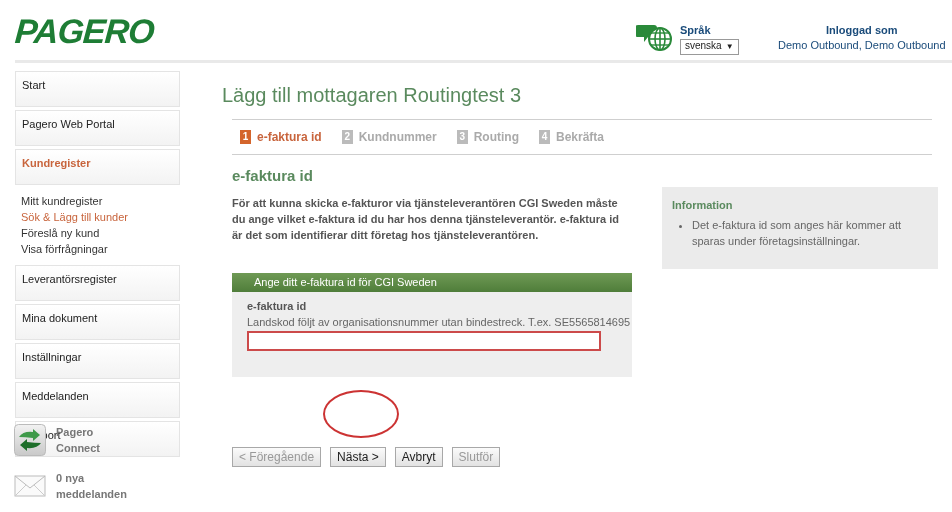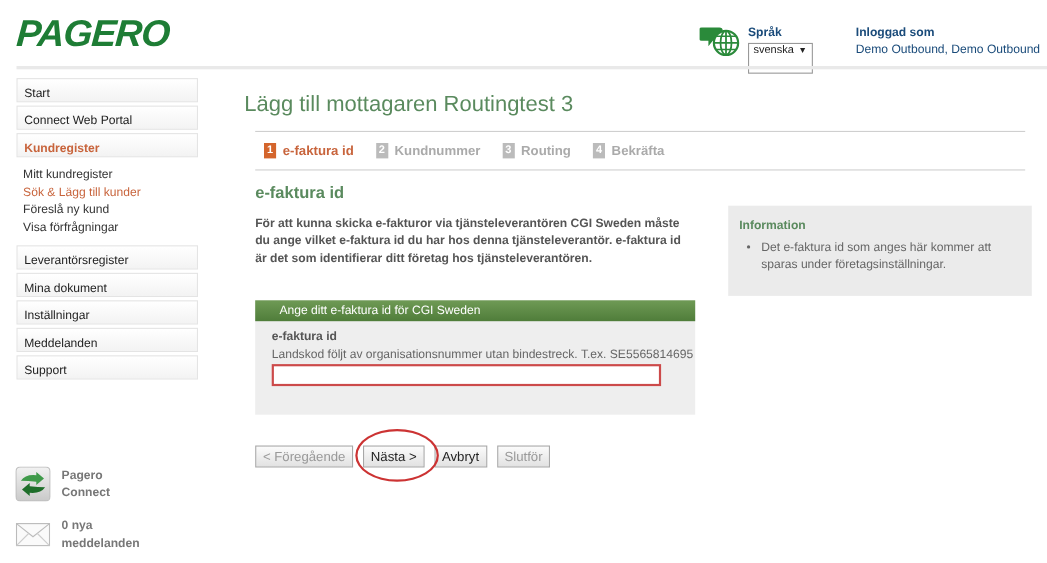--- a/index.html
+++ b/index.html
@@ -6,30 +6,30 @@
     html, body { width: 952px; height: 512px; overflow: hidden; background: #ffffff; }
     body { font-family: "Liberation Sans", sans-serif; font-size: 11px; color: #333; position: relative; }
 
     
     .logo { position: absolute; left: 15px; top: 12px; font-family: "Liberation Sans", sans-serif; font-weight: bold; font-style: italic; font-size: 34px; color: #1e7d35; letter-spacing: -1px; transform: skewX(-4deg); }
     .header-line { position: absolute; left: 15px; top: 60px; width: 937px; height: 3px; background: #e9e9e9; }
 
     .lang-icon { position: absolute; left: 636px; top: 22px; width: 38px; height: 30px; }
     .lang-block { position: absolute; left: 680px; top: 24px; }
     .lang-label { font-size: 11px; font-weight: bold; color: #1a4b7a; display: block; }
-    .lang-select { margin-top: 3px; display: inline-block; border: 1px solid #999; background: #fff; font-size: 10px; color: #222; padding: 0 4px; height: 28px; line-height: 12px; }
+    .lang-select { margin-top: 3px; display: inline-block; border: 1px solid #999; background: #fff; font-size: 10px; color: #222; padding: 0 4px; height: 16px; line-height: 12px; }
     .lang-select .caret { font-size: 8px; margin-left: 4px; }
 
     .login-block { position: absolute; left: 778px; top: 24px; }
-    .login-label { font-size: 11px; font-weight: bold; color: #1a4b7a; display: block; }
+    .login-label { font-size: 11px; font-weight: bold; color: #1a4b7a; display: block; text-align: center; }
     .login-user { font-size: 11px; color: #1a4b7a; display: block; margin-top: 3px; }
 
     
     .sidebar { position: absolute; left: 15px; top: 71px; width: 165px; }
-    .nav-item { display: block; height: 22px; border: 1px solid #e4e4e4; background: linear-gradient(#ffffff, #f3f3f3); margin-bottom: 3px; padding-left: 6px; line-height: 26px; font-size: 11px; color: #222; cursor: pointer; }
+    .nav-item { display: block; height: 36px; border: 1px solid #e4e4e4; background: linear-gradient(#ffffff, #f3f3f3); margin-bottom: 3px; padding-left: 6px; line-height: 26px; font-size: 11px; color: #222; cursor: pointer; }
     .nav-item.active { color: #c8643c; font-weight: bold; }
     .sub-items { padding: 5px 0 8px 6px; }
     .sub-item { display: block; font-size: 11px; line-height: 16px; color: #333; cursor: pointer; }
     .sub-item.active { color: #c8643c; }
 
     .widget { position: absolute; left: 14px; display: flex; align-items: flex-start; }
     .widget .w-icon { width: 32px; height: 32px; margin-right: 10px; }
     .widget .w-text { font-size: 11px; font-weight: bold; color: #777; line-height: 16px; }
     .w-connect { top: 424px; }
     .w-messages { top: 470px; }
@@ -46,21 +46,21 @@
     .intro { position: absolute; left: 232px; top: 195px; width: 400px; font-size: 11px; font-weight: bold; color: #555; line-height: 16px; }
 
     .form-panel { position: absolute; left: 232px; top: 273px; width: 400px; height: 104px; background: #eeeeee; }
     .form-panel-header { height: 19px; background: linear-gradient(#6f9a55, #4f7d3a); color: #fff; font-size: 11px; font-weight: normal; line-height: 19px; padding-left: 22px; }
     .form-body { padding: 7px 0 0 15px; }
     .field-label { font-size: 11px; font-weight: bold; color: #555; display: block; line-height: 15px; }
     .field-hint { font-size: 11px; color: #666; line-height: 16px; display: block; }
     .field-input { margin-top: 1px; width: 354px; height: 20px; border: 2px solid #cc4a4a; background: #fff; font-size: 11px; padding: 0 4px; font-family: "Liberation Sans", sans-serif; }
 
     .buttons { position: absolute; left: 232px; top: 405px; display: flex; }
-    .btn { height: 20px; border: 1px solid #a8a8a8; background: linear-gradient(#fbfbfb, #e2e2e2); font-size: 12px; color: #222; padding: 0 6px; margin-right: 9px; font-family: "Liberation Sans", sans-serif; cursor: pointer; }
+    .btn { height: 20px; border: 1px solid #a8a8a8; background: linear-gradient(#fbfbfb, #e2e2e2); font-size: 12px; color: #222; padding: 0 6px; margin-right: 9px; font-family: "Liberation Sans", sans-serif; cursor: pointer; margin-top: 42px; }
     .btn.disabled { color: #999; }
     .btn-wrap { position: relative; margin-right: 9px; }
     .btn-wrap .btn { margin-right: 0; }
     .highlight-ring { position: absolute; left: -7px; top: -15px; width: 76px; height: 48px; border: 2px solid #cc3333; border-radius: 50%; pointer-events: none; }
 
     .info-box { position: absolute; left: 662px; top: 187px; width: 276px; height: 82px; background: #ebebeb; padding: 12px 10px; }
     .info-title { font-size: 11px; font-weight: bold; color: #5a8a5e; display: block; margin-bottom: 6px; }
     .info-list { list-style: disc; padding-left: 20px; color: #666; font-size: 11px; line-height: 16px; }
   </style>
 </head>
@@ -85,21 +85,21 @@
 
 <div class="login-block">
   <span class="login-label">Inloggad som</span>
   <span class="login-user">Demo Outbound, Demo Outbound</span>
 </div>
 
 <div class="header-line"></div>
 
 <nav class="sidebar">
   <a class="nav-item">Start</a>
-  <a class="nav-item">Connect Web Portal</a>
+  <a class="nav-item">Pagero Web Portal</a>
   <a class="nav-item active">Kundregister</a>
   <div class="sub-items">
     <a class="sub-item">Mitt kundregister</a>
     <a class="sub-item active">Sök &amp; Lägg till kunder</a>
     <a class="sub-item">Föreslå ny kund</a>
     <a class="sub-item">Visa förfrågningar</a>
   </div>
   <a class="nav-item">Leverantörsregister</a>
   <a class="nav-item">Mina dokument</a>
   <a class="nav-item">Inställningar</a>

